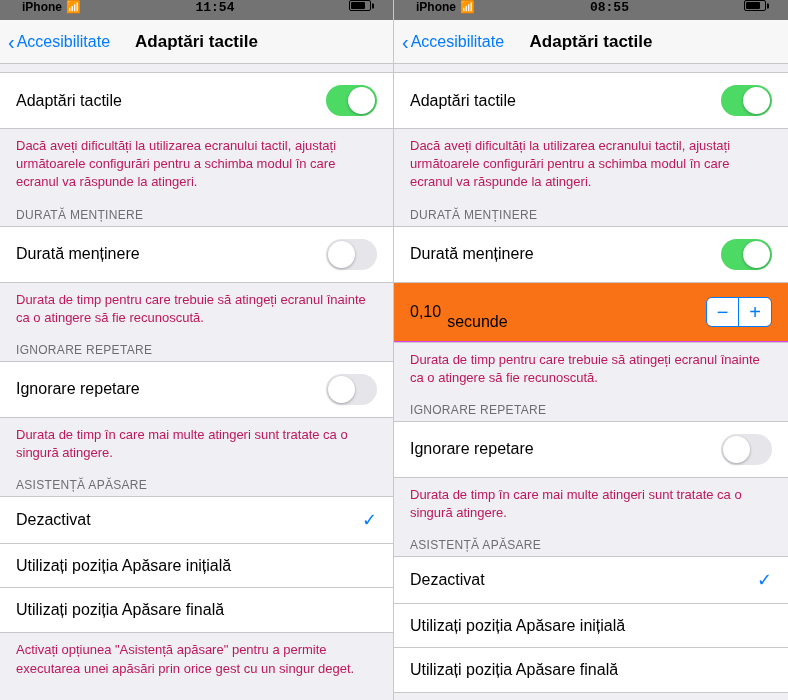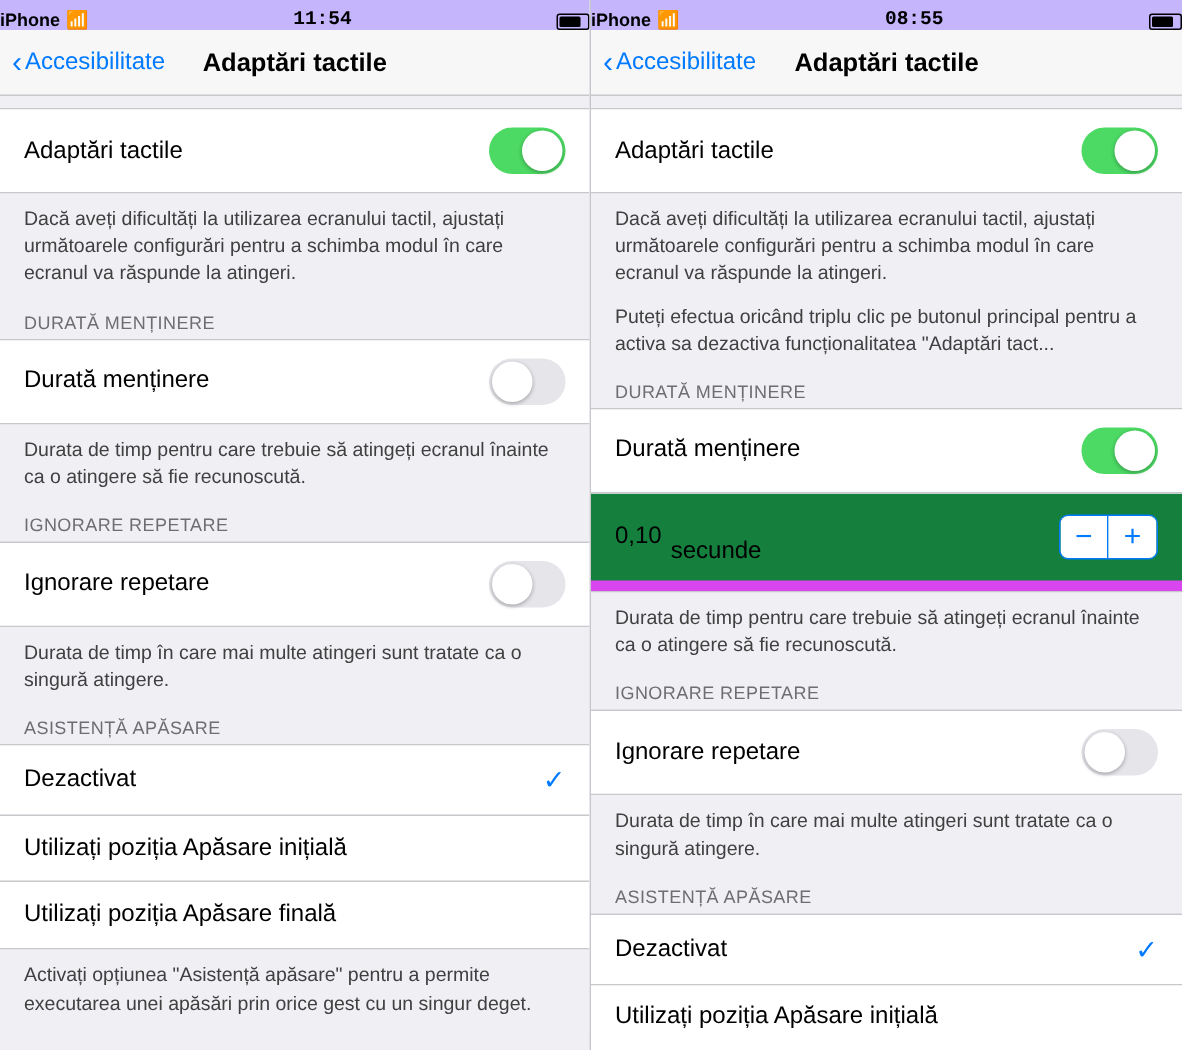--- a/index.html
+++ b/index.html
@@ -17,26 +17,26 @@
       height: 700px;
       background: #efeff4;
       display: flex;
       flex-direction: column;
       overflow: hidden;
       border-right: 1px solid #c8c7cc;
     }
 
     
     .status-bar {
-      background: #c4b5fd;
+      background: #737373;
       height: 20px;
       display: flex;
-      align-items: flex-end;
+      align-items: flex-start;
       justify-content: space-between;
-      padding: 0 0;
+      padding: 0 22px;
       font-size: 12px;
       font-weight: 600;
       color: #000;
       flex-shrink: 0;
     }
     .status-bar-left { display: flex; align-items: center; gap: 4px; }
     .status-bar-center { font-size: 13px; font-weight: 600; font-family: Liberation Mono, monospace; }
     .status-bar-right { display: flex; align-items: center; gap: 4px; }
     .battery-icon {
       width: 22px; height: 11px; border: 1.5px solid #000; border-radius: 2px; position: relative; display: inline-flex; align-items: center; padding: 1px;
@@ -113,32 +113,32 @@
       box-shadow: 0 1px 3px rgba(0,0,0,0.3);
       transition: left 0.2s;
     }
     .toggle.on .toggle-knob { left: 22px; }
     .toggle.off .toggle-knob { left: 2px; }
 
     
     .description-block {
       padding: 8px 16px 10px;
       font-size: 13px;
-      color: #404040;
+      color: #be185d;
       line-height: 1.4;
       background: #efeff4;
     }
 
     
     .stepper-row {
       display: flex;
       align-items: center;
       padding: 10px 16px;
-      background: #15803d;
-      border-bottom: 7px solid #d946ef;
+      background: #f97316;
+      border-bottom: 1px solid #d946ef;
     }
     .stepper-value {
       font-size: 16px;
       color: #000;
       margin-right: 6px;
     }
     .stepper-unit {
       font-size: 16px;
       color: #000;
       flex: 1;
@@ -269,21 +269,20 @@
 
     <div class="table-group mt-sm">
       <div class="table-row">
         <span class="table-row-label">Adaptări tactile</span>
         <div class="toggle on">
           <div class="toggle-knob"></div>
         </div>
       </div>
     </div>
     <div class="description-block">Dacă aveți dificultăți la utilizarea ecranului tactil, ajustați următoarele configurări pentru a schimba modul în care ecranul va răspunde la atingeri.</div>
-    <div class="description-block" style="padding-top:0;">Puteți efectua oricând triplu clic pe butonul principal pentru a activa sa dezactiva funcționalitatea "Adaptări tact...</div>
 
     <div class="section-header">DURATĂ MENȚINERE</div>
     <div class="table-group">
       <div class="table-row">
         <span class="table-row-label">Durată menținere</span>
         <div class="toggle on">
           <div class="toggle-knob"></div>
         </div>
       </div>
 

